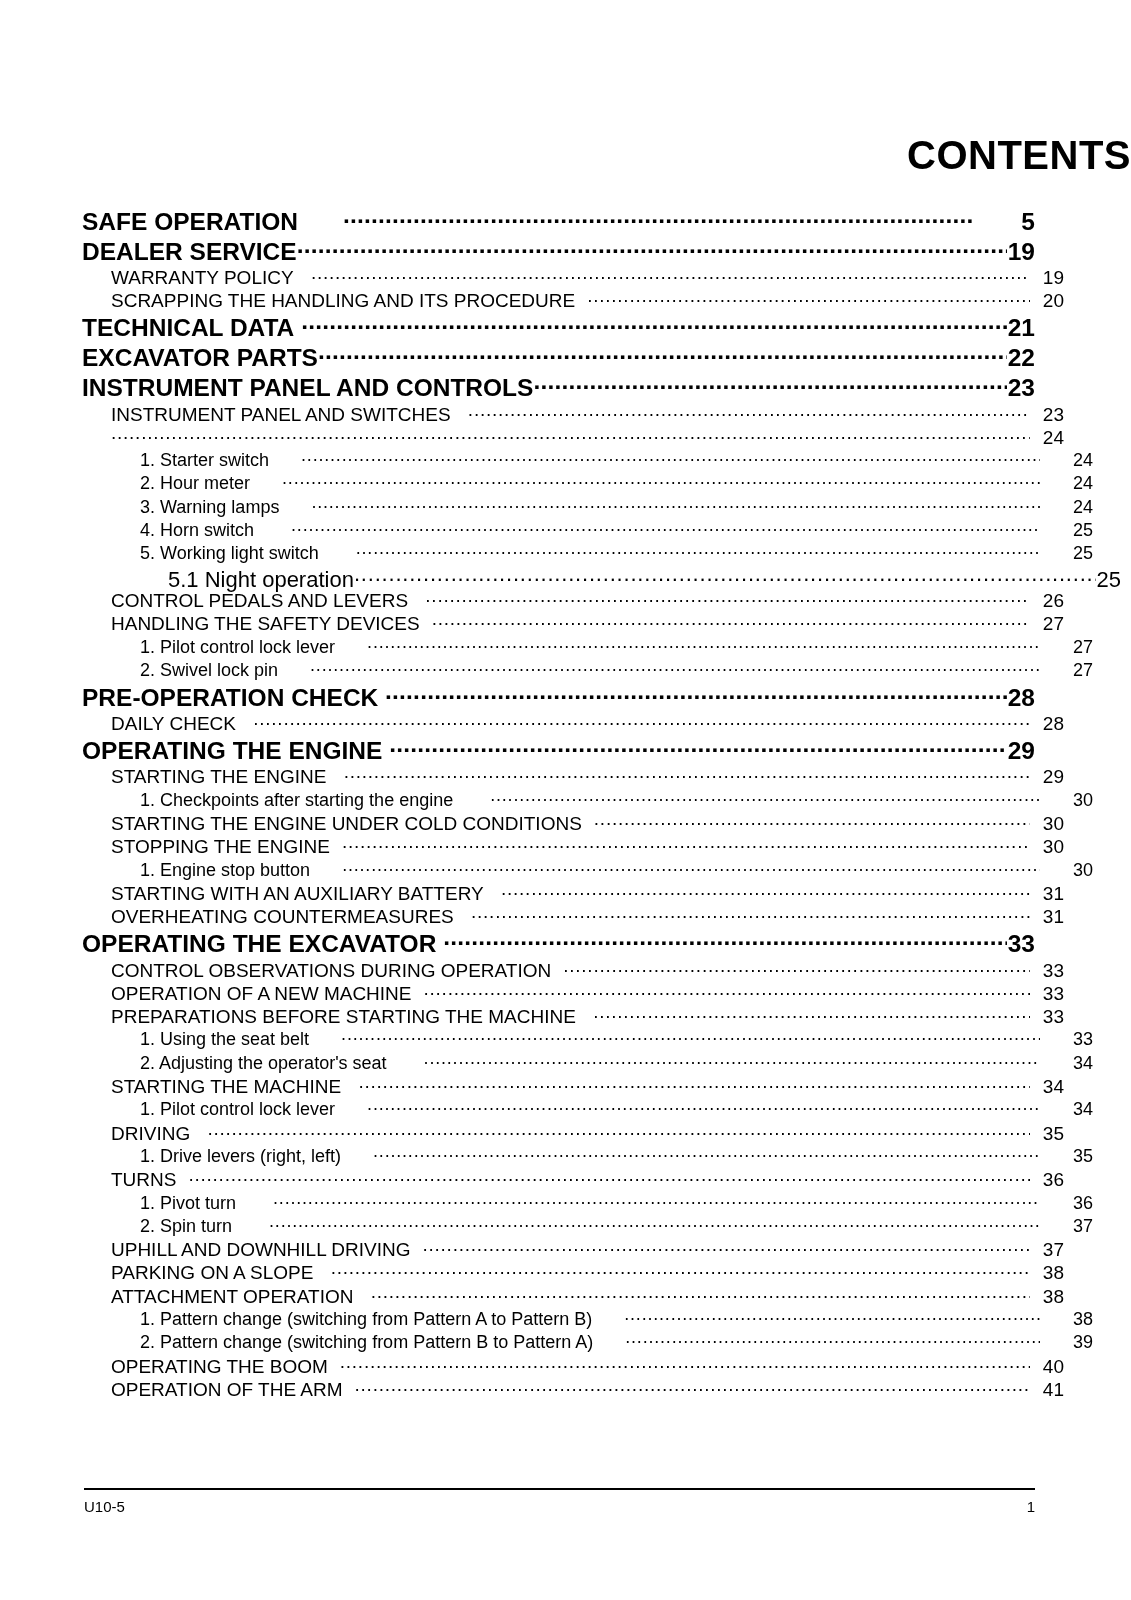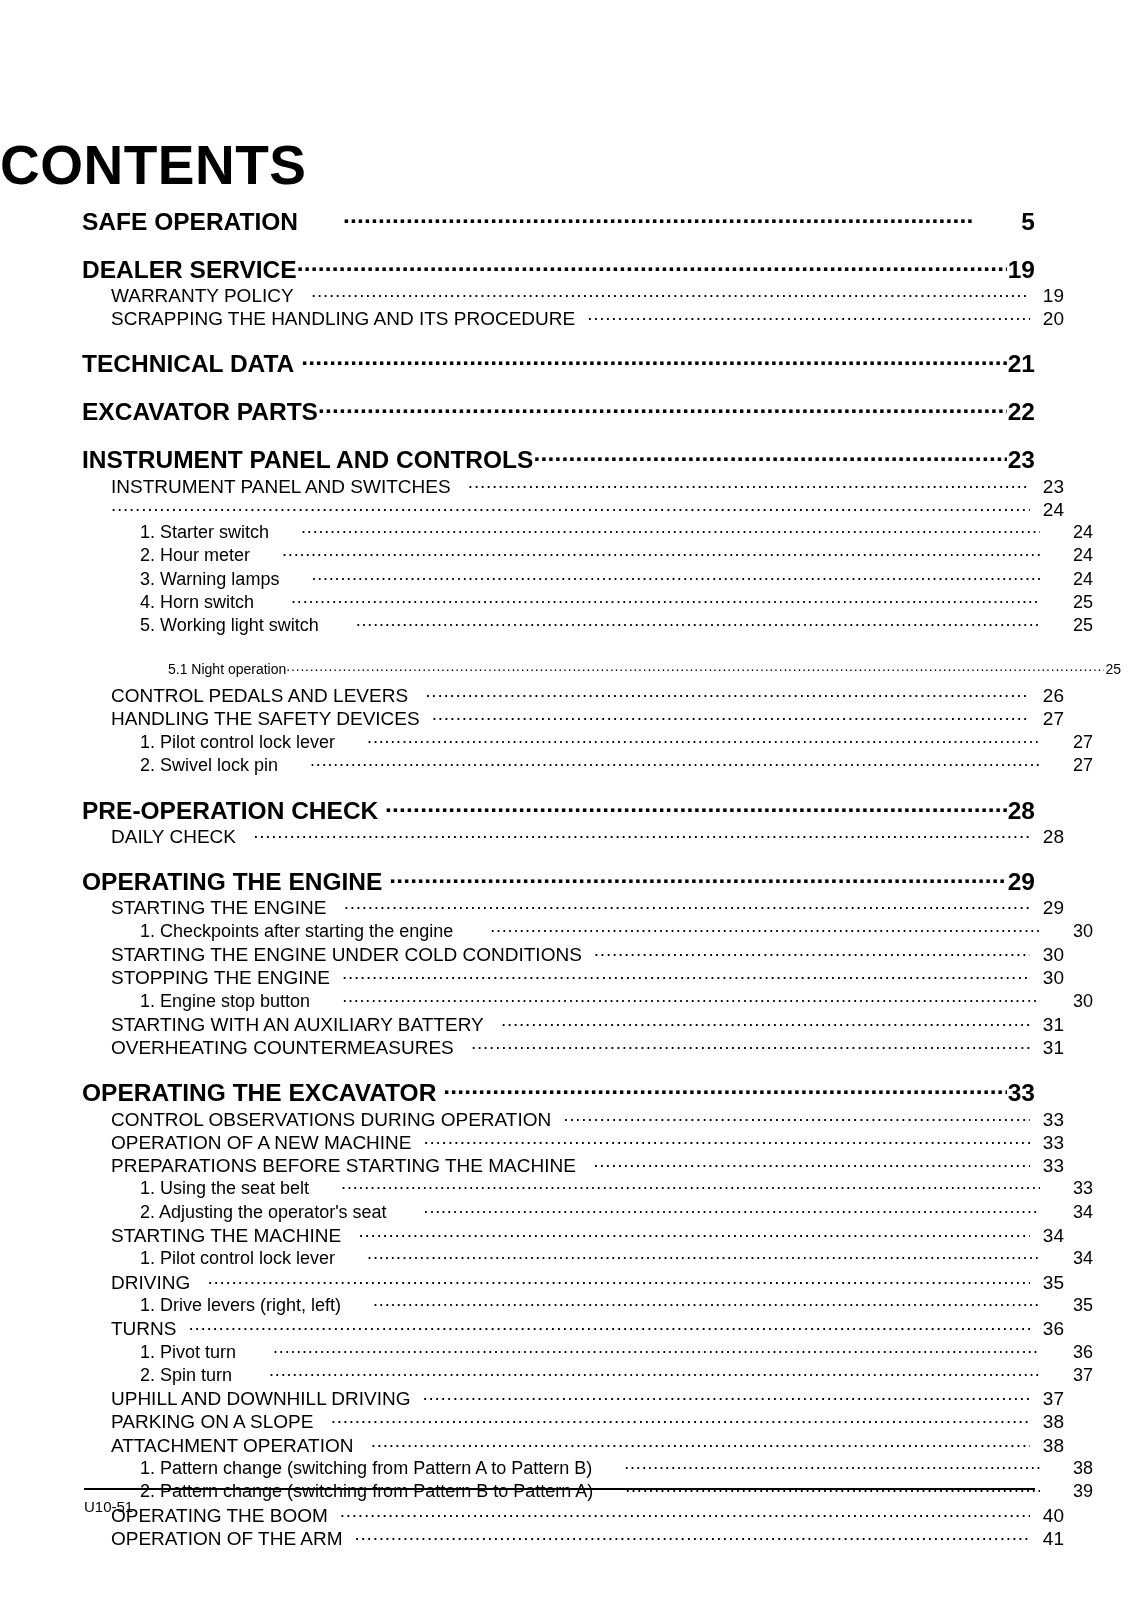--- a/index.html
+++ b/index.html
@@ -22,22 +22,22 @@
     width: 1131px;
     height: 1600px;
     background: #ffffff;
   }
 
   .page-title {
     position: absolute;
     left: 0;
     top: 133px;
     width: 1131px;
-    text-align: left;
-    font-size: 55px;
+    text-align: right;
+    font-size: 40px;
     font-weight: bold;
     letter-spacing: 0.5px;
   }
 
   .toc {
     position: absolute;
     left: 82px;
     top: 205px;
     width: 953px;
   }
@@ -73,21 +73,20 @@
     flex: 0 0 auto;
     text-align: right;
     padding-left: 1px;
   }
 
   
   .lvl1 {
     font-size: 24.5px;
     font-weight: bold;
     margin-left: 0px;
-    margin-top: 18px;
     margin-bottom: 0px;
     height: 30px;
   }
   .lvl1 .leader::before { letter-spacing: 0.2px; bottom: 1px; }
   .lvl1 .toc-page { min-width: 10px; }
 
   
   .lvl1.first { margin-top: 0px; gap: 45px; }
 
   
@@ -105,42 +104,42 @@
     font-size: 18px;
     font-weight: normal;
     margin-left: 58px;
     height: 23.3px;
     gap: 32px;
   }
   .lvl3 .leader::before { letter-spacing: 0.8px; bottom: 0px; }
 
   
   .lvl4 {
-    font-size: 14px;
+    font-size: 22px;
     font-weight: normal;
     margin-left: 86px;
     height: 23.3px;
-    margin-top: 23px;
   }
   .lvl4 .leader::before { letter-spacing: 0.8px; bottom: 0px; }
 
   .footer-rule {
     position: absolute;
     left: 84px;
     top: 1488px;
     width: 951px;
     height: 0;
     border-top: 2px solid #000000;
   }
   .footer {
     position: absolute;
     left: 84px;
     top: 1498px;
     width: 951px;
     display: flex;
+    justify-content: space-between;
     font-size: 15px;
   }
   .footer-left, .footer-right { white-space: nowrap; }
 </style>
 </head>
 <body>
 
 <div class="page">
 
   <div class="page-title">CONTENTS</div>

